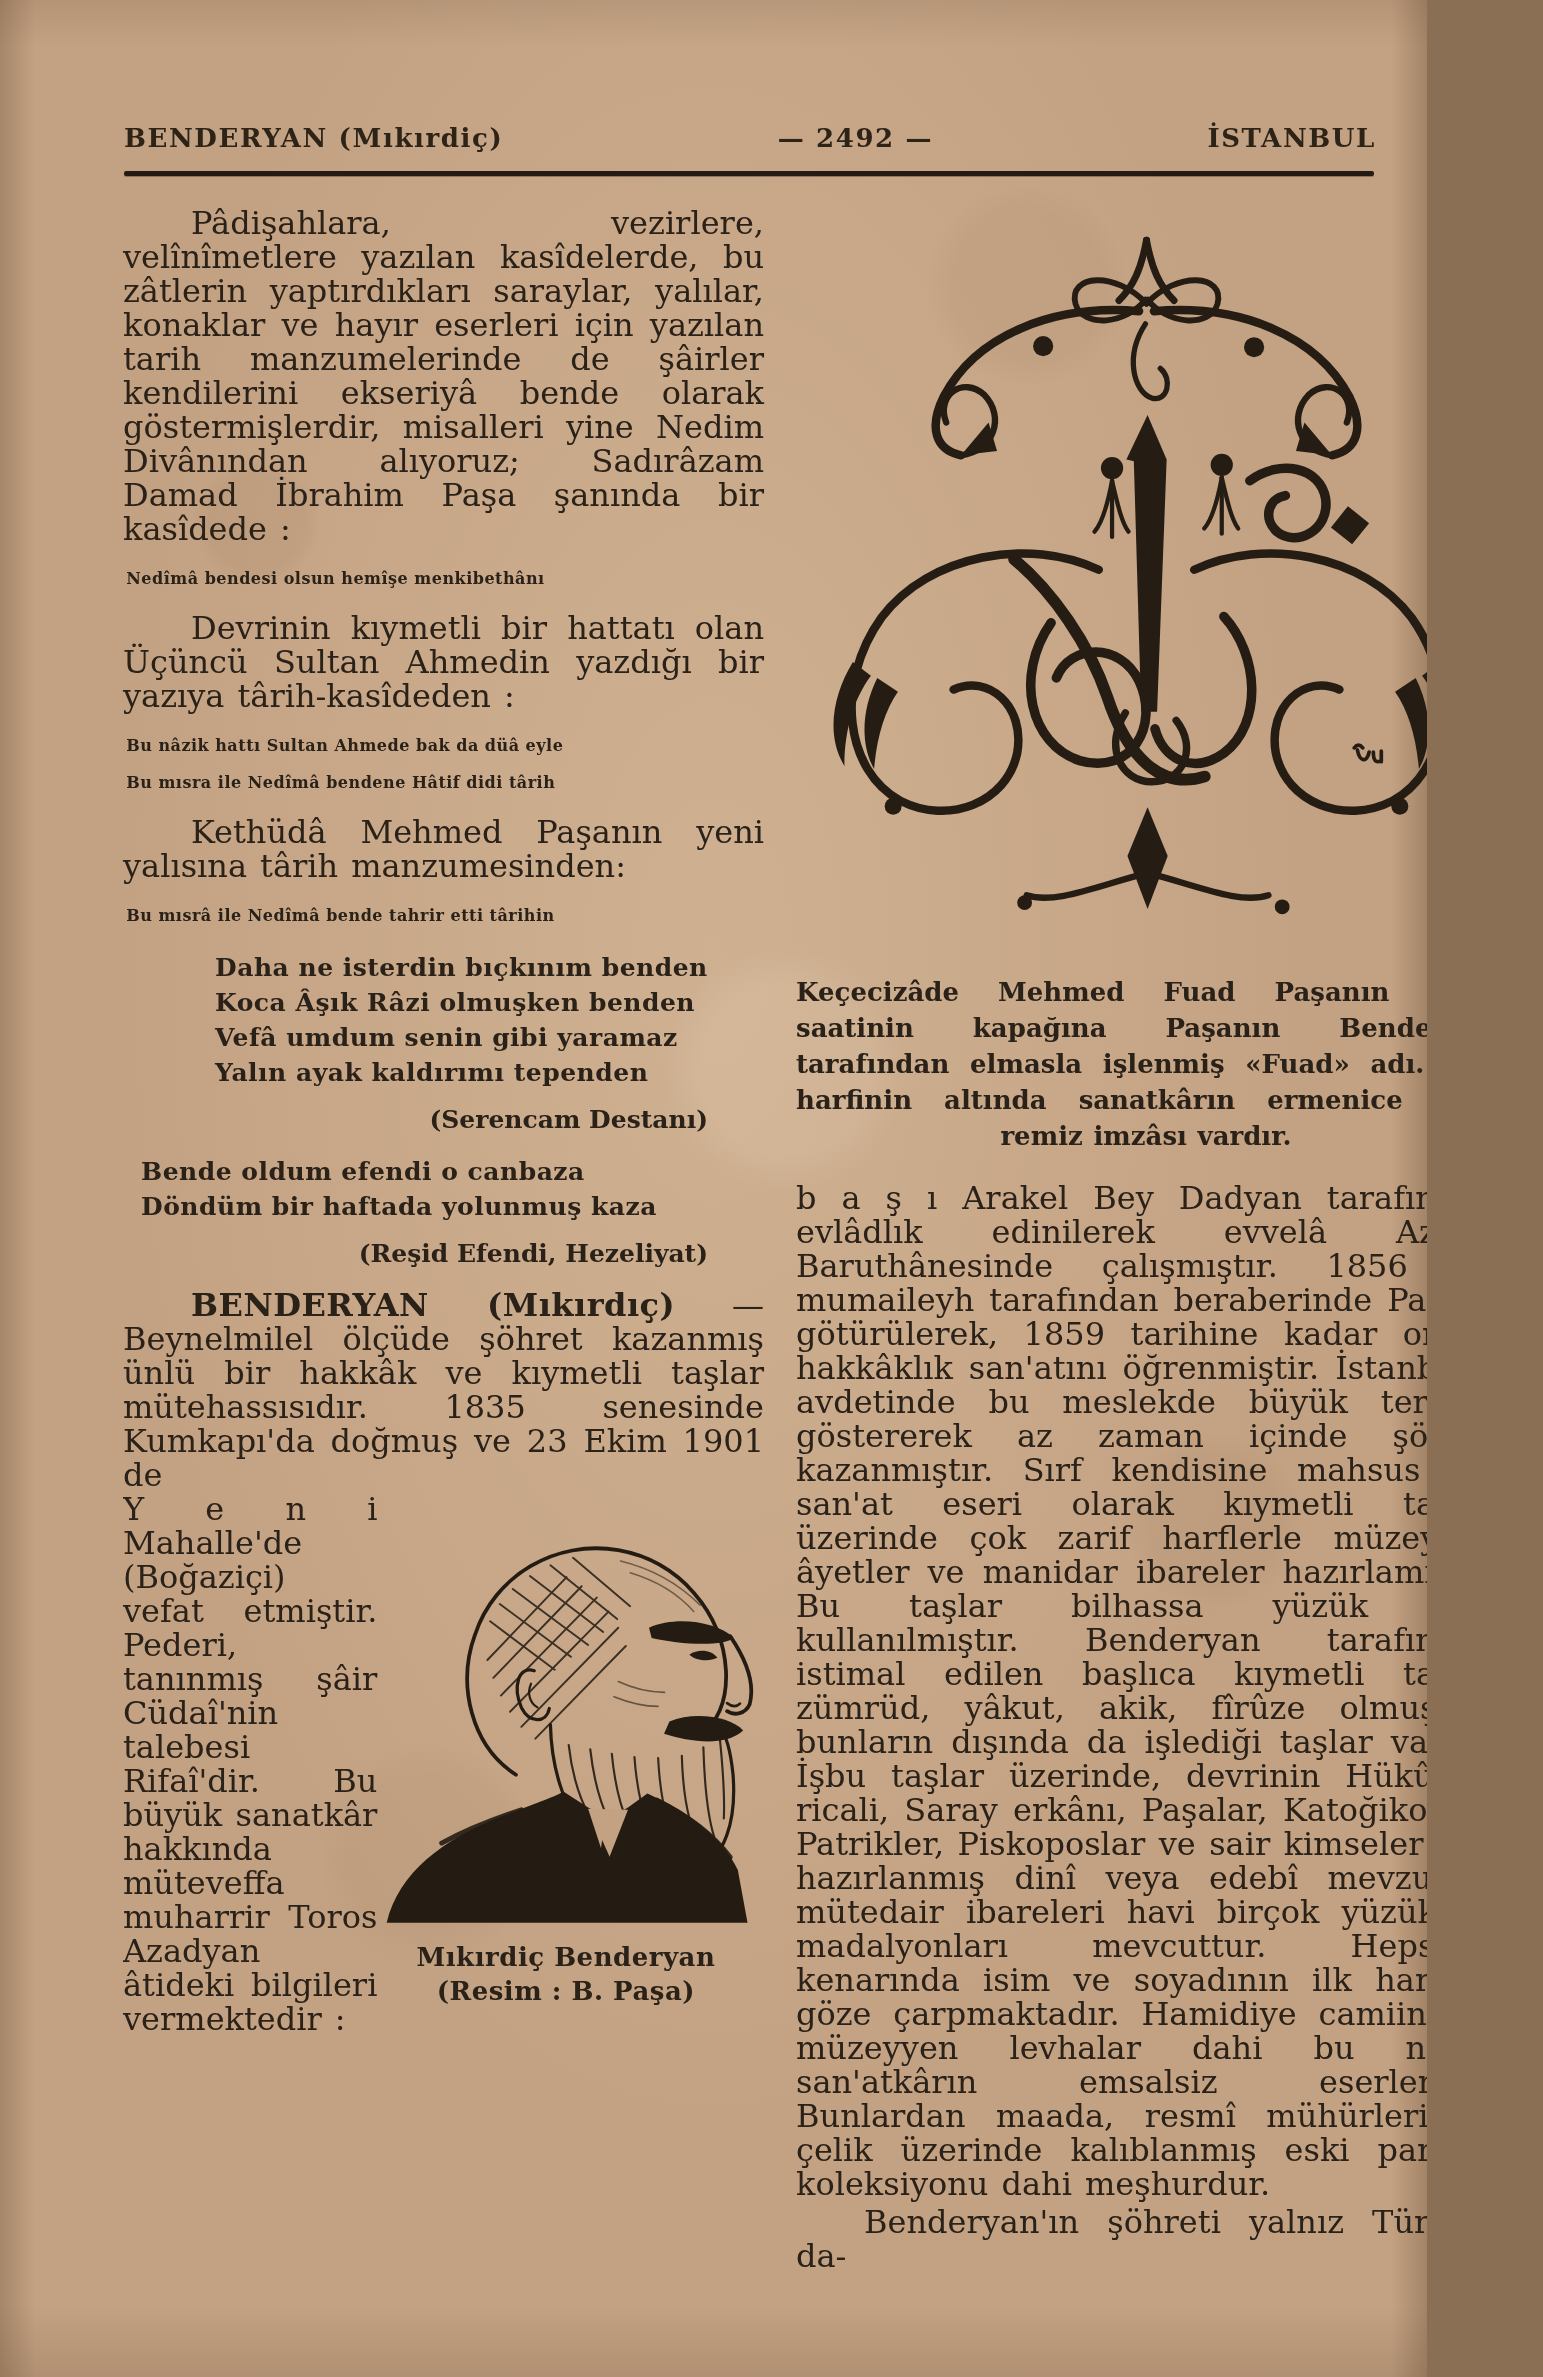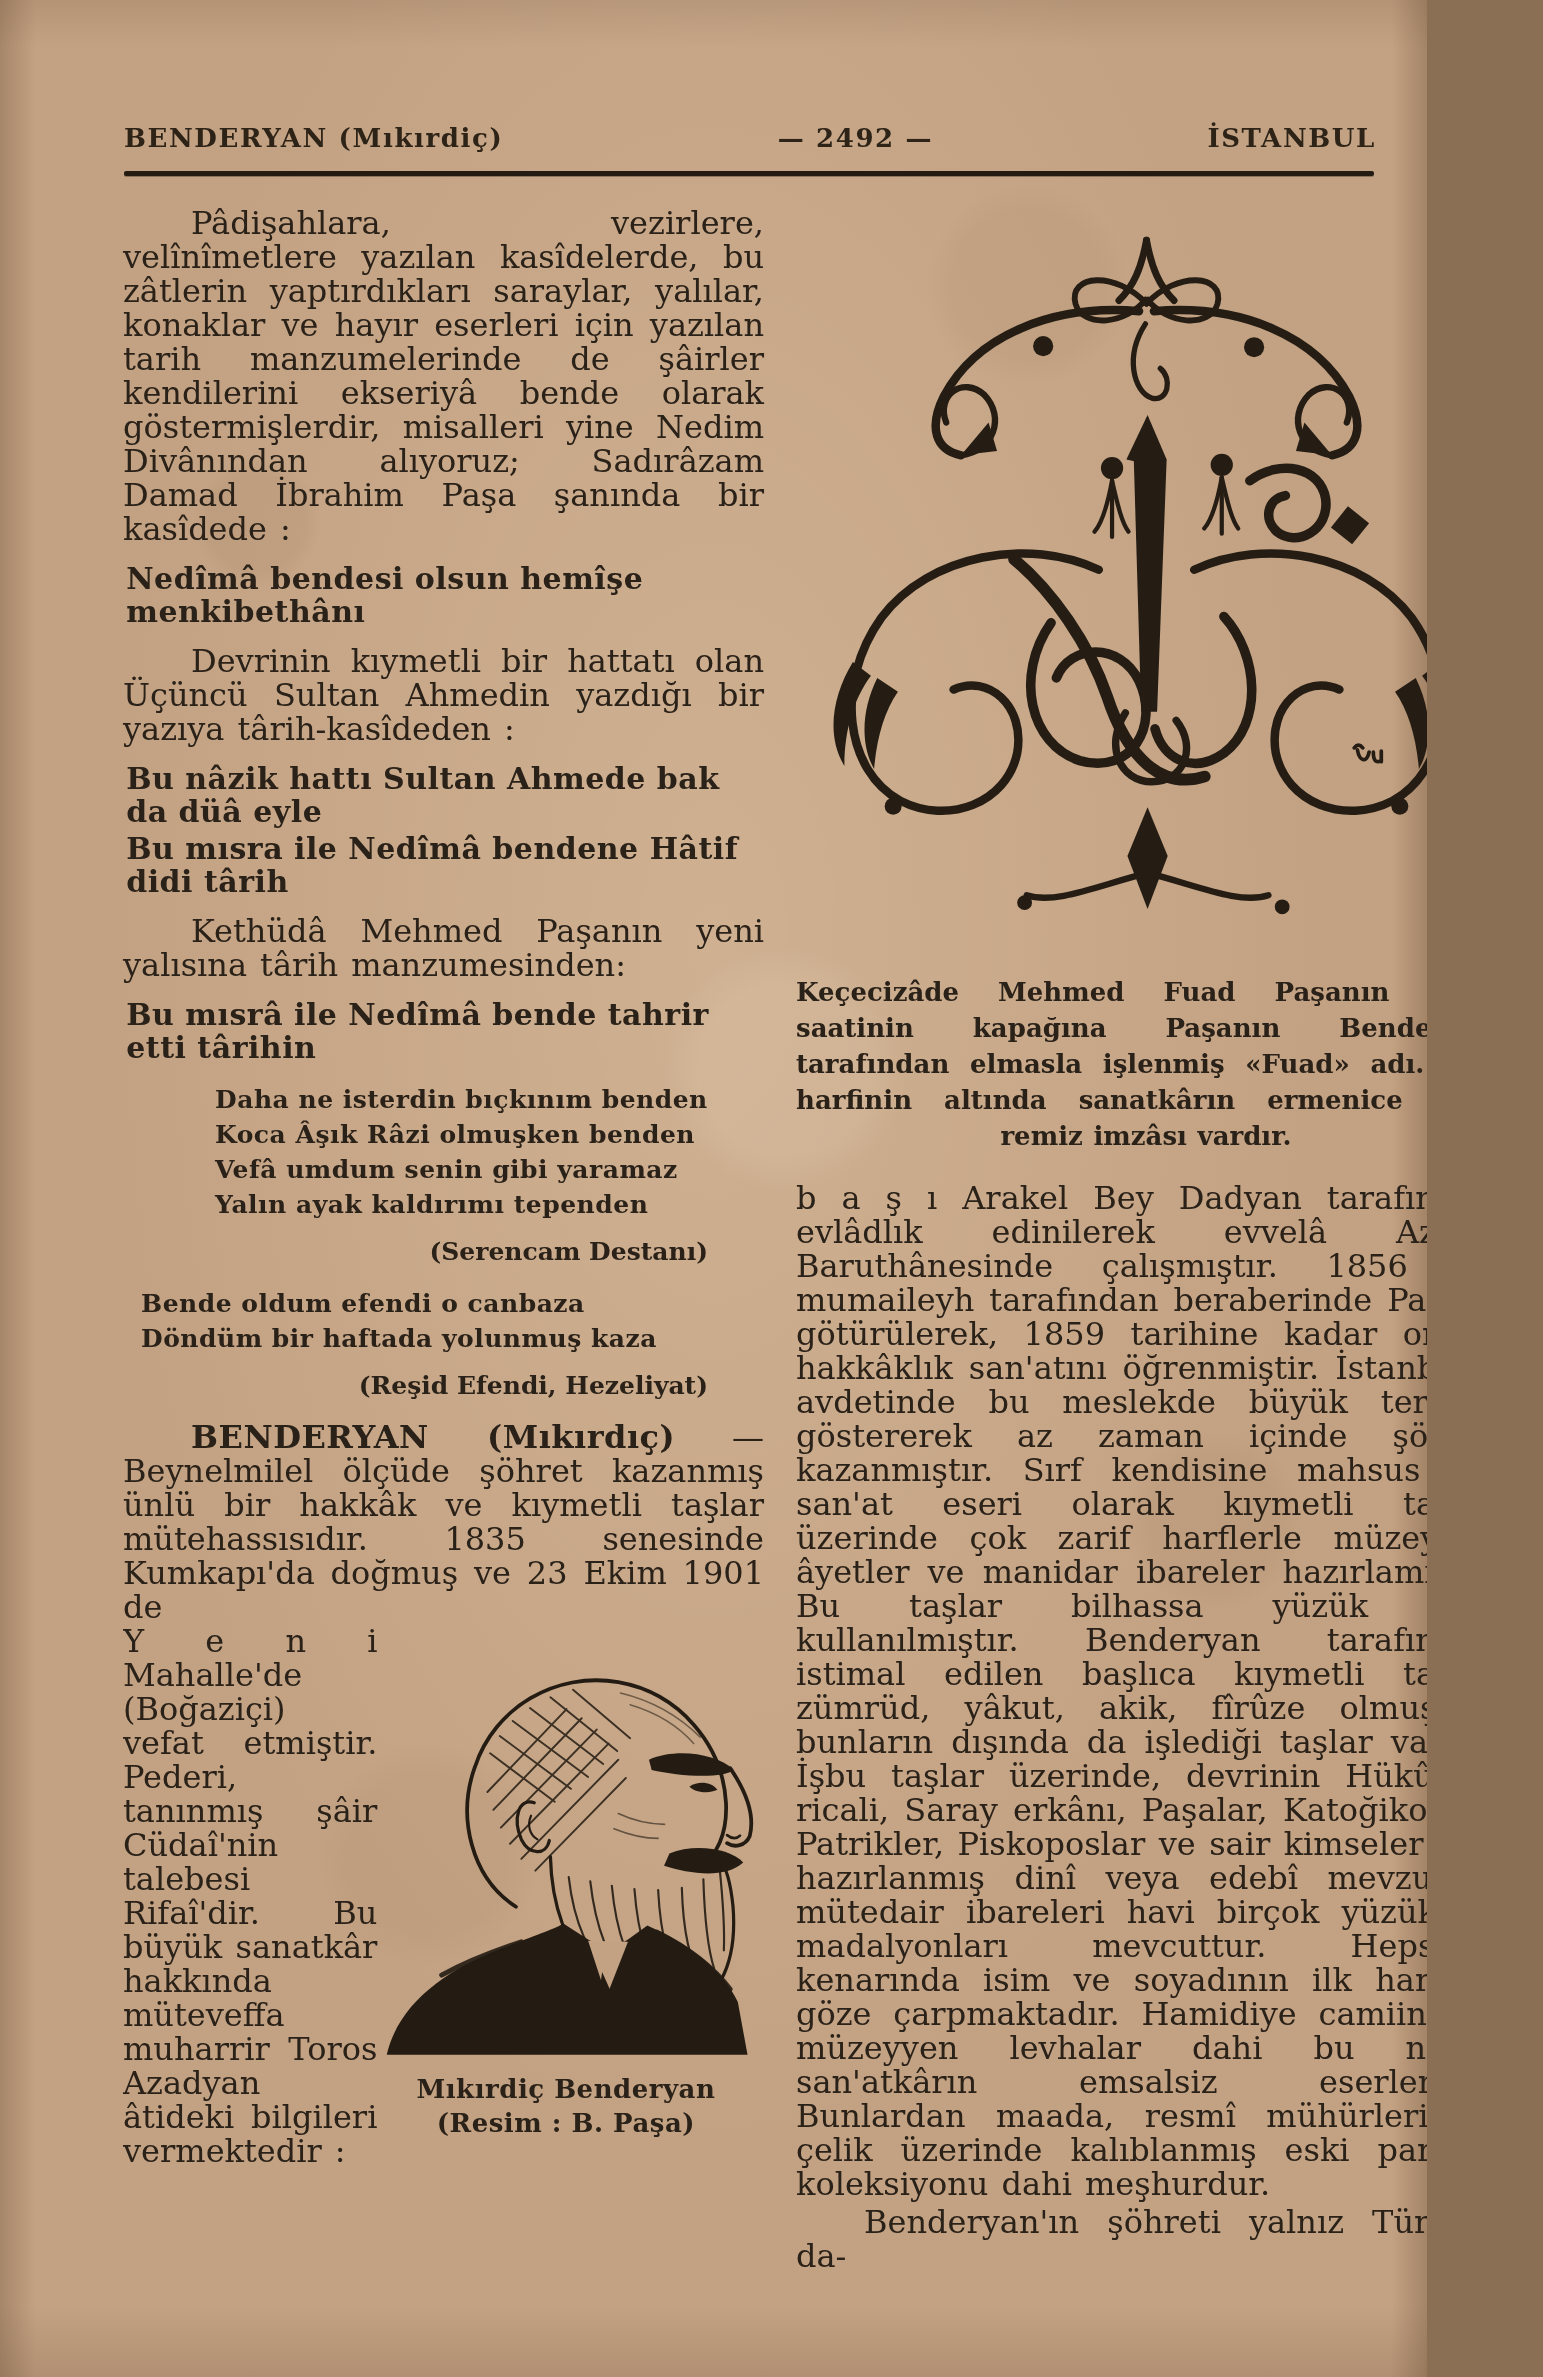--- a/index.html
+++ b/index.html
@@ -45,21 +45,21 @@
   .col-left  { left:123px;  width:641px; }
   .col-right { left:796px; width:700px; }
 
   p { margin:0; }
   .body-par {
     font-size:32px; line-height:34px; word-spacing:.09em;
   }
   .indent { text-indent:68px; }
 
   .display-line {
-    font-weight:bold; font-size:30px; line-height:33px;
+    font-weight:bold; font-size:16px; line-height:33px;
     margin:16px 0 16px 3.2px; text-align:left; letter-spacing:0.5px;
   }
   .couplet .display-line { margin:0 0 4.3px 3.2px; }
   .couplet { margin:16px 0; }
 
   .poem { margin:18px 0 3.2px; }
   .poem-line {
     font-weight:bold; font-size:25px; line-height:35px;
     padding-left:92px; text-align:left; letter-spacing:0.5px;
   }

